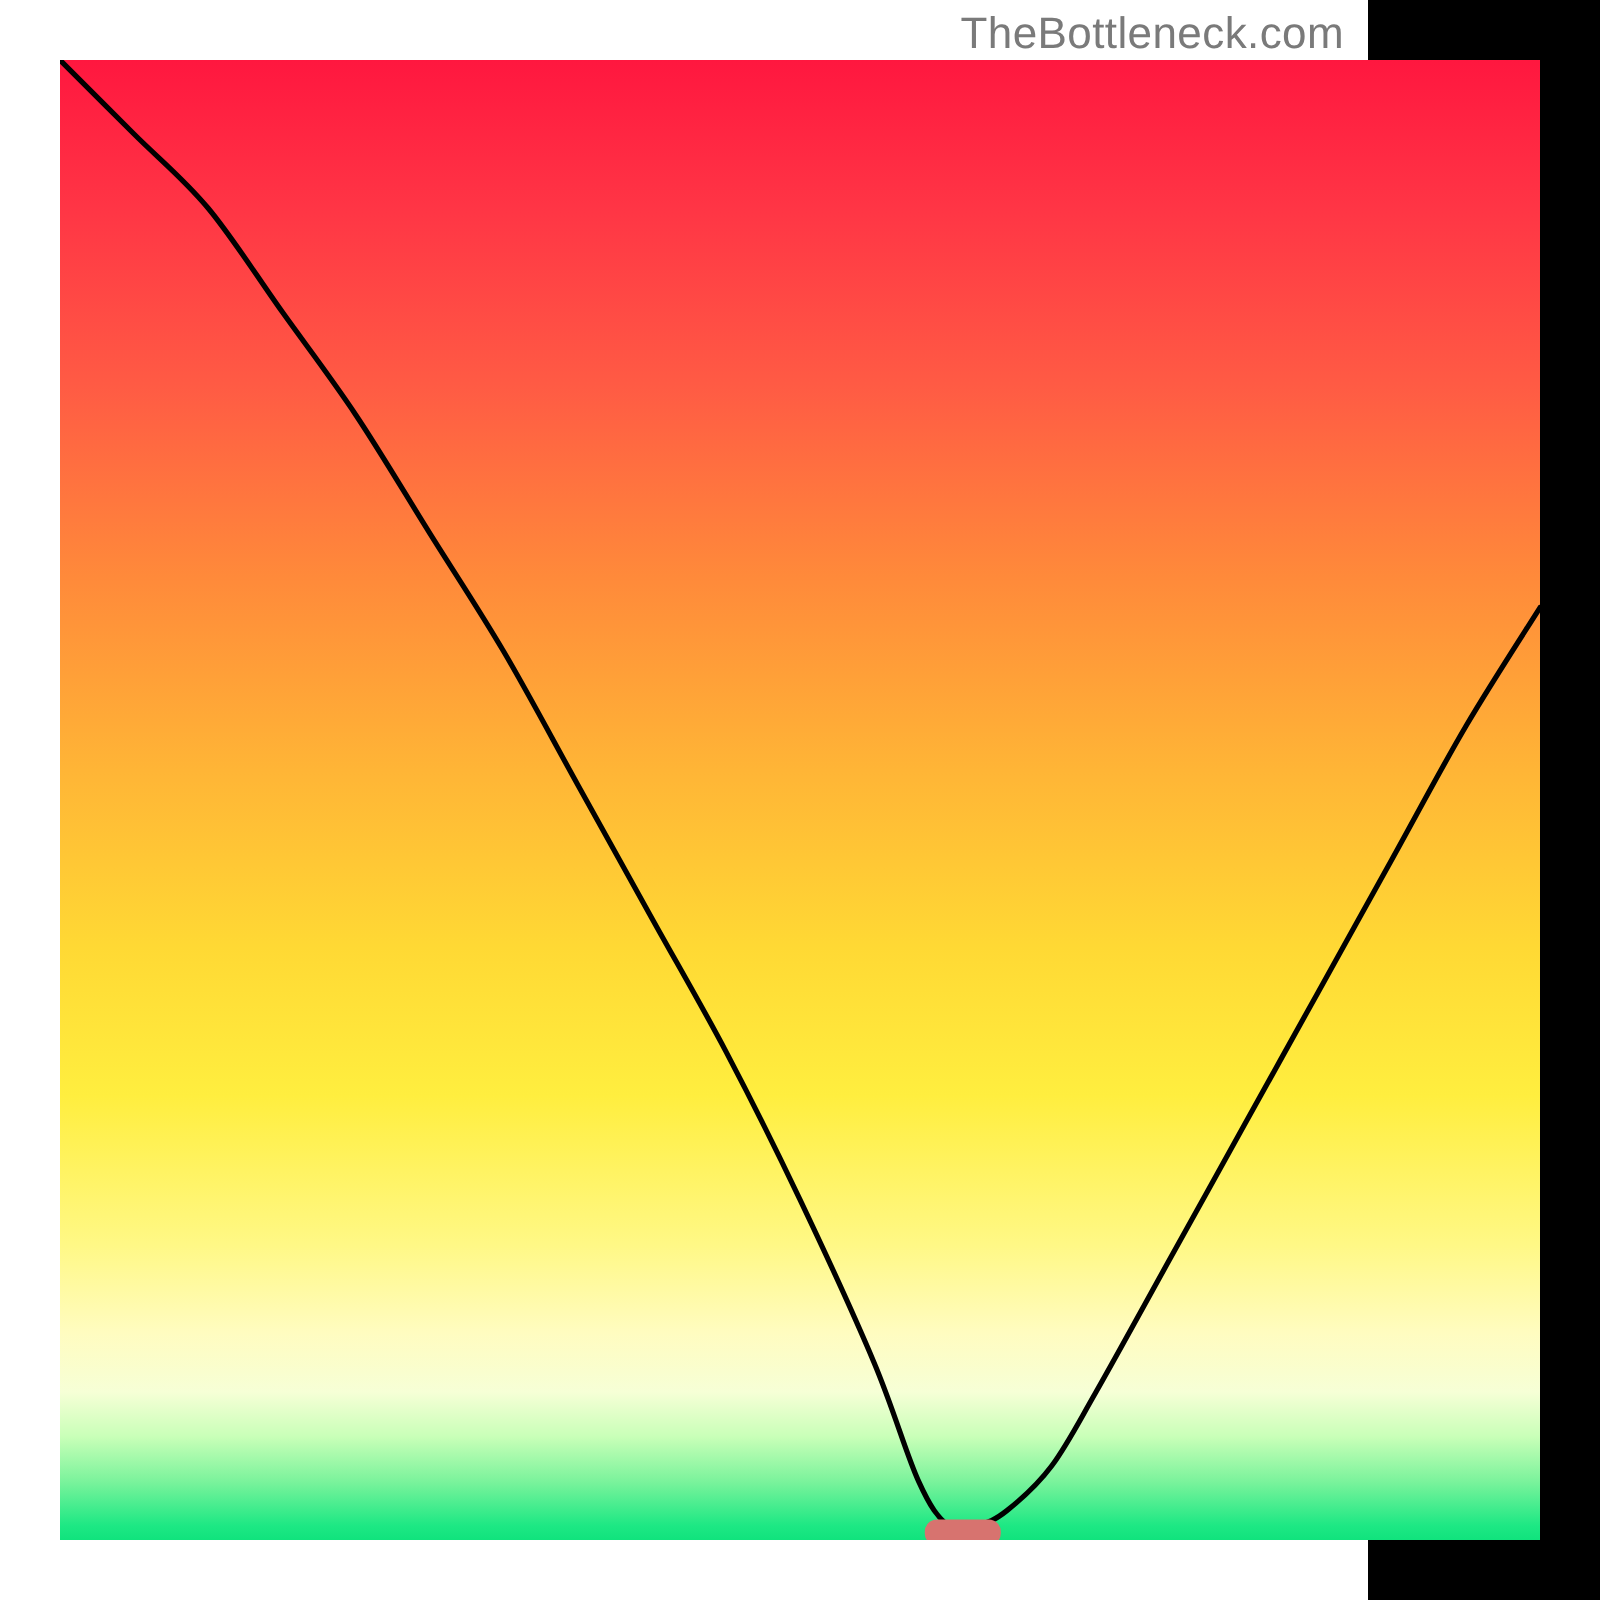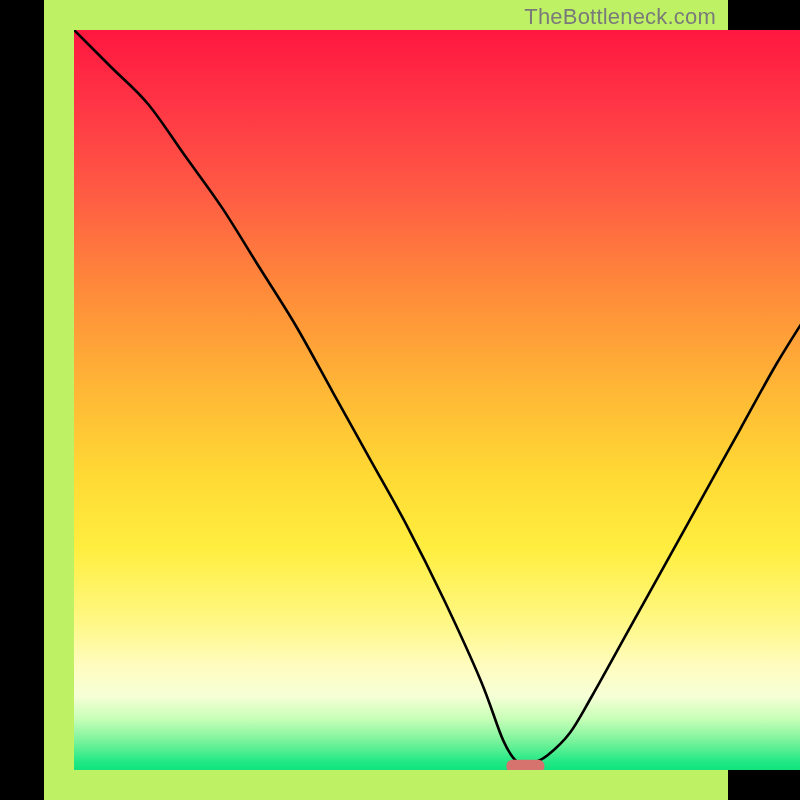--- a/index.html
+++ b/index.html
@@ -8,22 +8,21 @@
     width: 800px;
     height: 800px;
     background: #000;
     overflow: hidden;
     font-family: Arial, Helvetica, sans-serif;
   }
   .frame {
     position: relative;
     width: 684px;
     height: 800px;
-    background: #bef264;
-    margin-left: 44px;
+    background: #ffffff;
   }
   .watermark {
     position: absolute;
     top: 4px;
     right: 12px;
     color: #7a7a7a;
     font-size: 22px;
     font-weight: 500;
     letter-spacing: 0.2px;
     z-index: 10;

